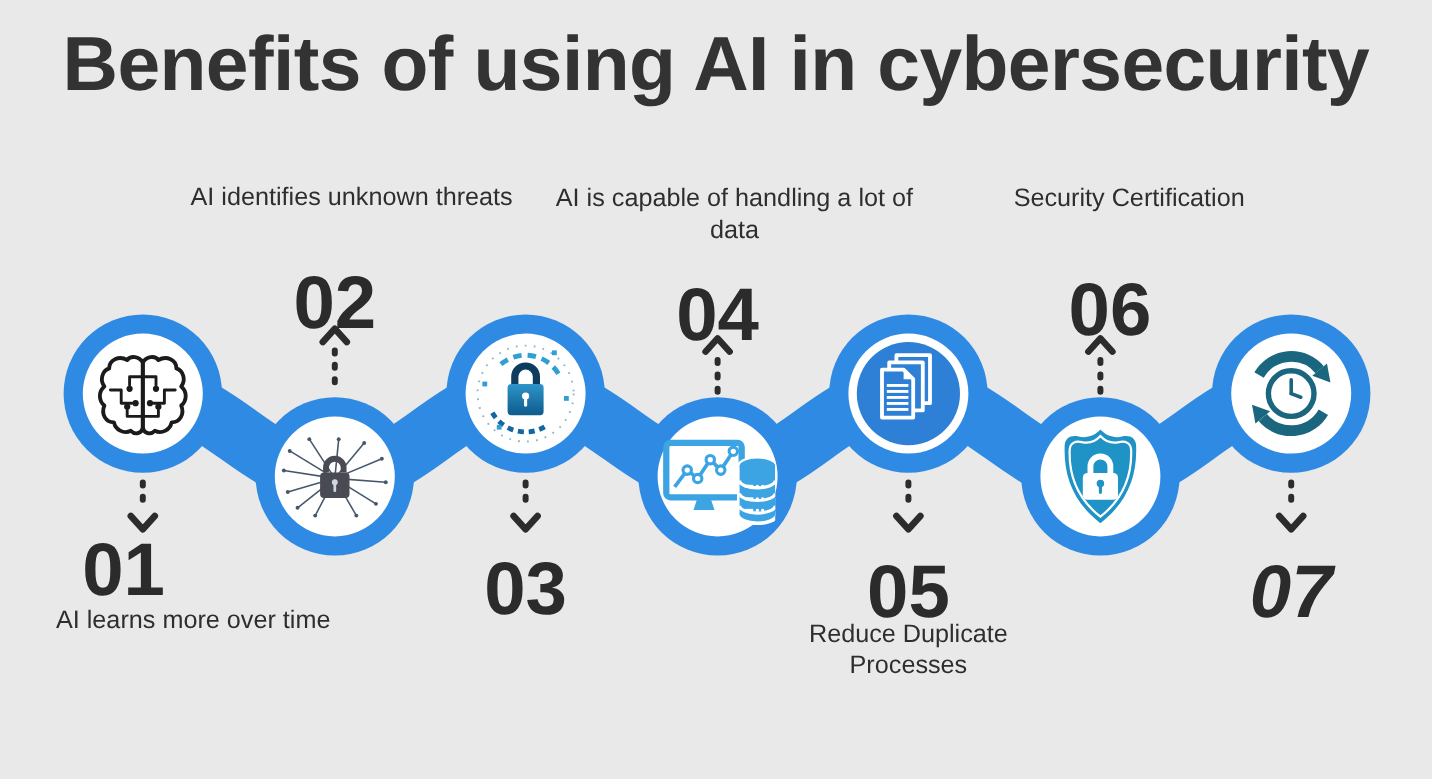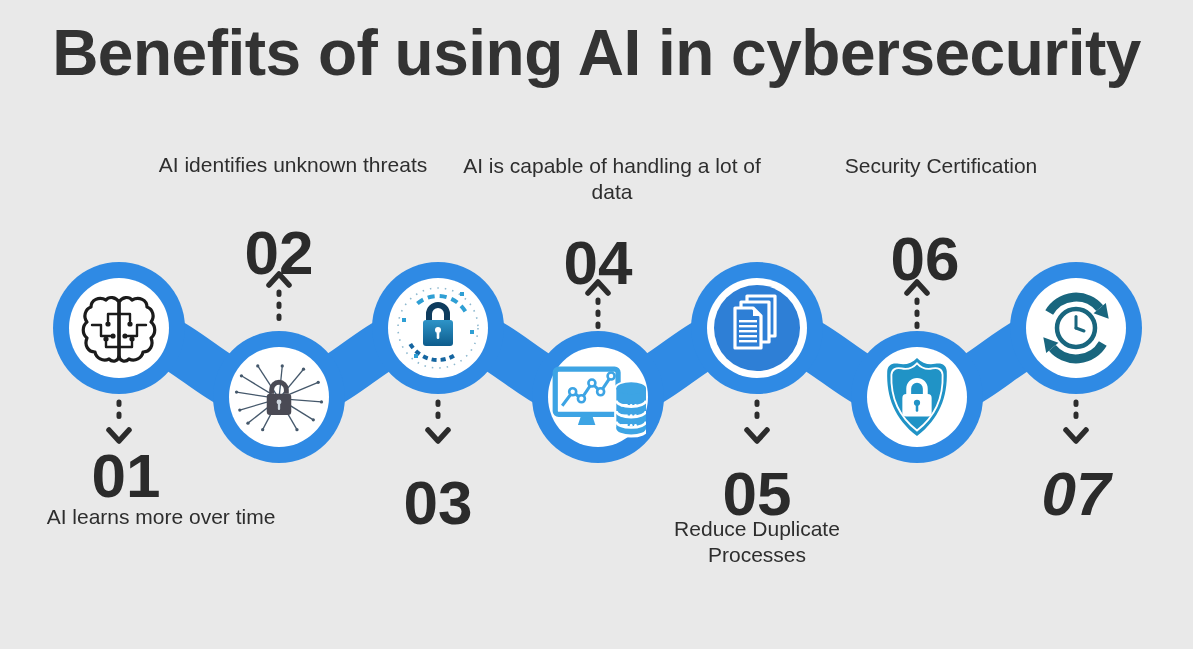--- a/index.html
+++ b/index.html
@@ -15,23 +15,23 @@
   .title{position:absolute;left:0;top:16px;width:100%;text-align:center;
     font-size:64px;font-weight:bold;letter-spacing:-0.5px;color:var(--title-text);}
   .chain{position:absolute;left:0;top:0;}
   .num{position:absolute;transform:translateX(-50%);font-size:62px;font-weight:bold;
     line-height:1;color:var(--number-text);white-space:nowrap;}
   .lbl{position:absolute;transform:translateX(-50%);font-size:21px;font-weight:normal;
     line-height:1.24;color:var(--label-text);text-align:center;}
   .arrow{position:absolute;}
   .icon{position:absolute;transform:translate(-50%,-50%);}
   
-  .num-1{left:126px;top:445px;}  .lbl-1{left:133px;top:504px;width:250px;margin-left:28px;}  .ar-1{left:104px;top:398px;}
+  .num-1{left:103px;top:445px;}  .lbl-1{left:133px;top:504px;width:250px;margin-left:28px;}  .ar-1{left:104px;top:398px;}
   .lbl-2{left:293px;top:152px;width:272px;}  .num-2{left:279px;top:222px;}  .ar-2{left:264px;top:268px;}
-  .num-3{left:438px;top:461px;margin-top:11px;}  .lbl-3{left:444px;top:514px;width:310px;}  .ar-3{left:423px;top:398px;}
+  .num-3{left:438px;top:461px;}  .lbl-3{left:444px;top:514px;width:310px;}  .ar-3{left:423px;top:398px;}
   .lbl-4{left:612px;top:153px;width:308px;}  .num-4{left:598px;top:232px;}  .ar-4{left:583px;top:276px;}
   .num-5{left:757px;top:463px;}  .lbl-5{left:757px;top:516px;width:232px;}  .ar-5{left:742px;top:398px;}
   .lbl-6{left:941px;top:153px;width:310px;}  .num-6{left:925px;top:228px;text-align:center;}  .ar-6{left:902px;top:276px;}
   .num-7{left:1076px;top:463px;font-style:italic;} .lbl-7{left:1037px;top:516px;width:262px;} .ar-7{left:1061px;top:398px;}
   .ic-1{left:119px;top:328px;} .ic-2{left:279px;top:397px;} .ic-3{left:438px;top:328px;}
   .ic-4{left:598px;top:397px;} .ic-5{left:757px;top:328px;} .ic-6{left:917px;top:397px;}
   .ic-7{left:1076px;top:328px;}
 </style>
 </head>
 <body>

